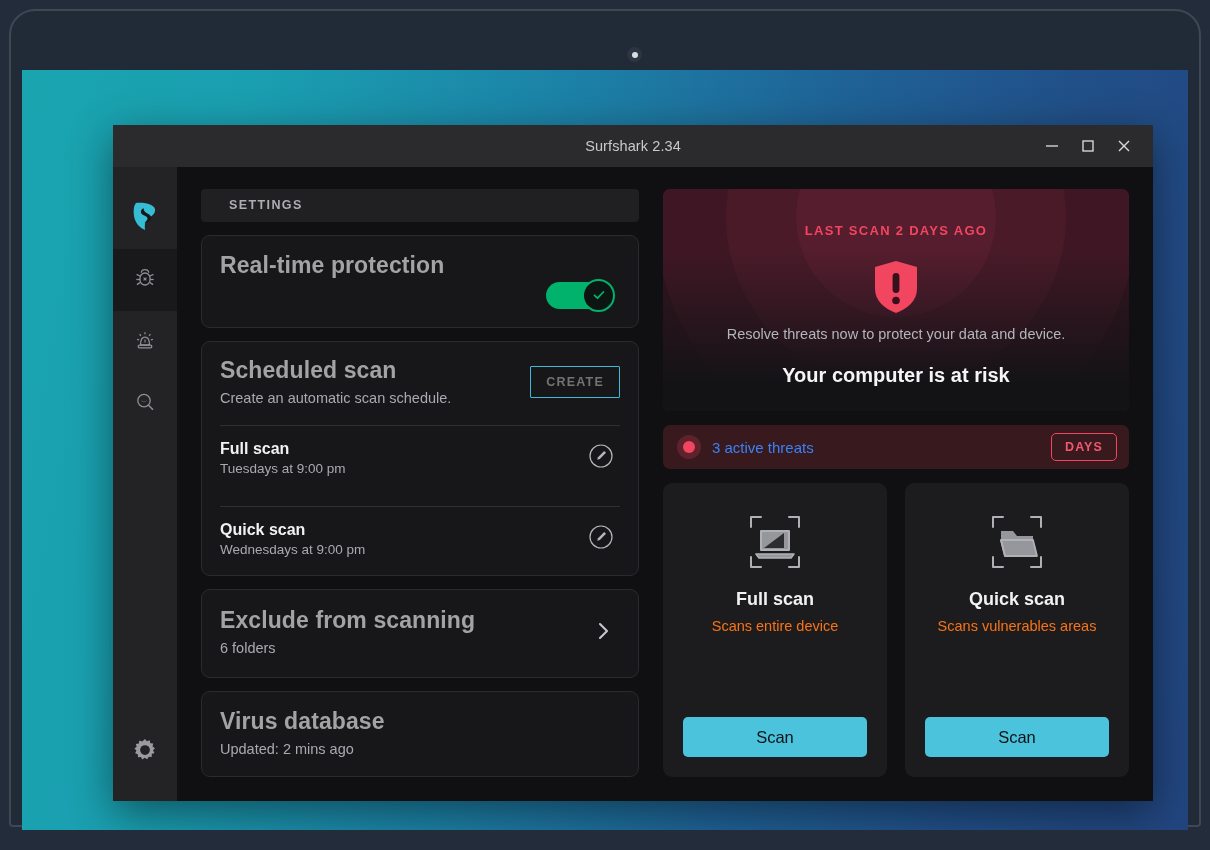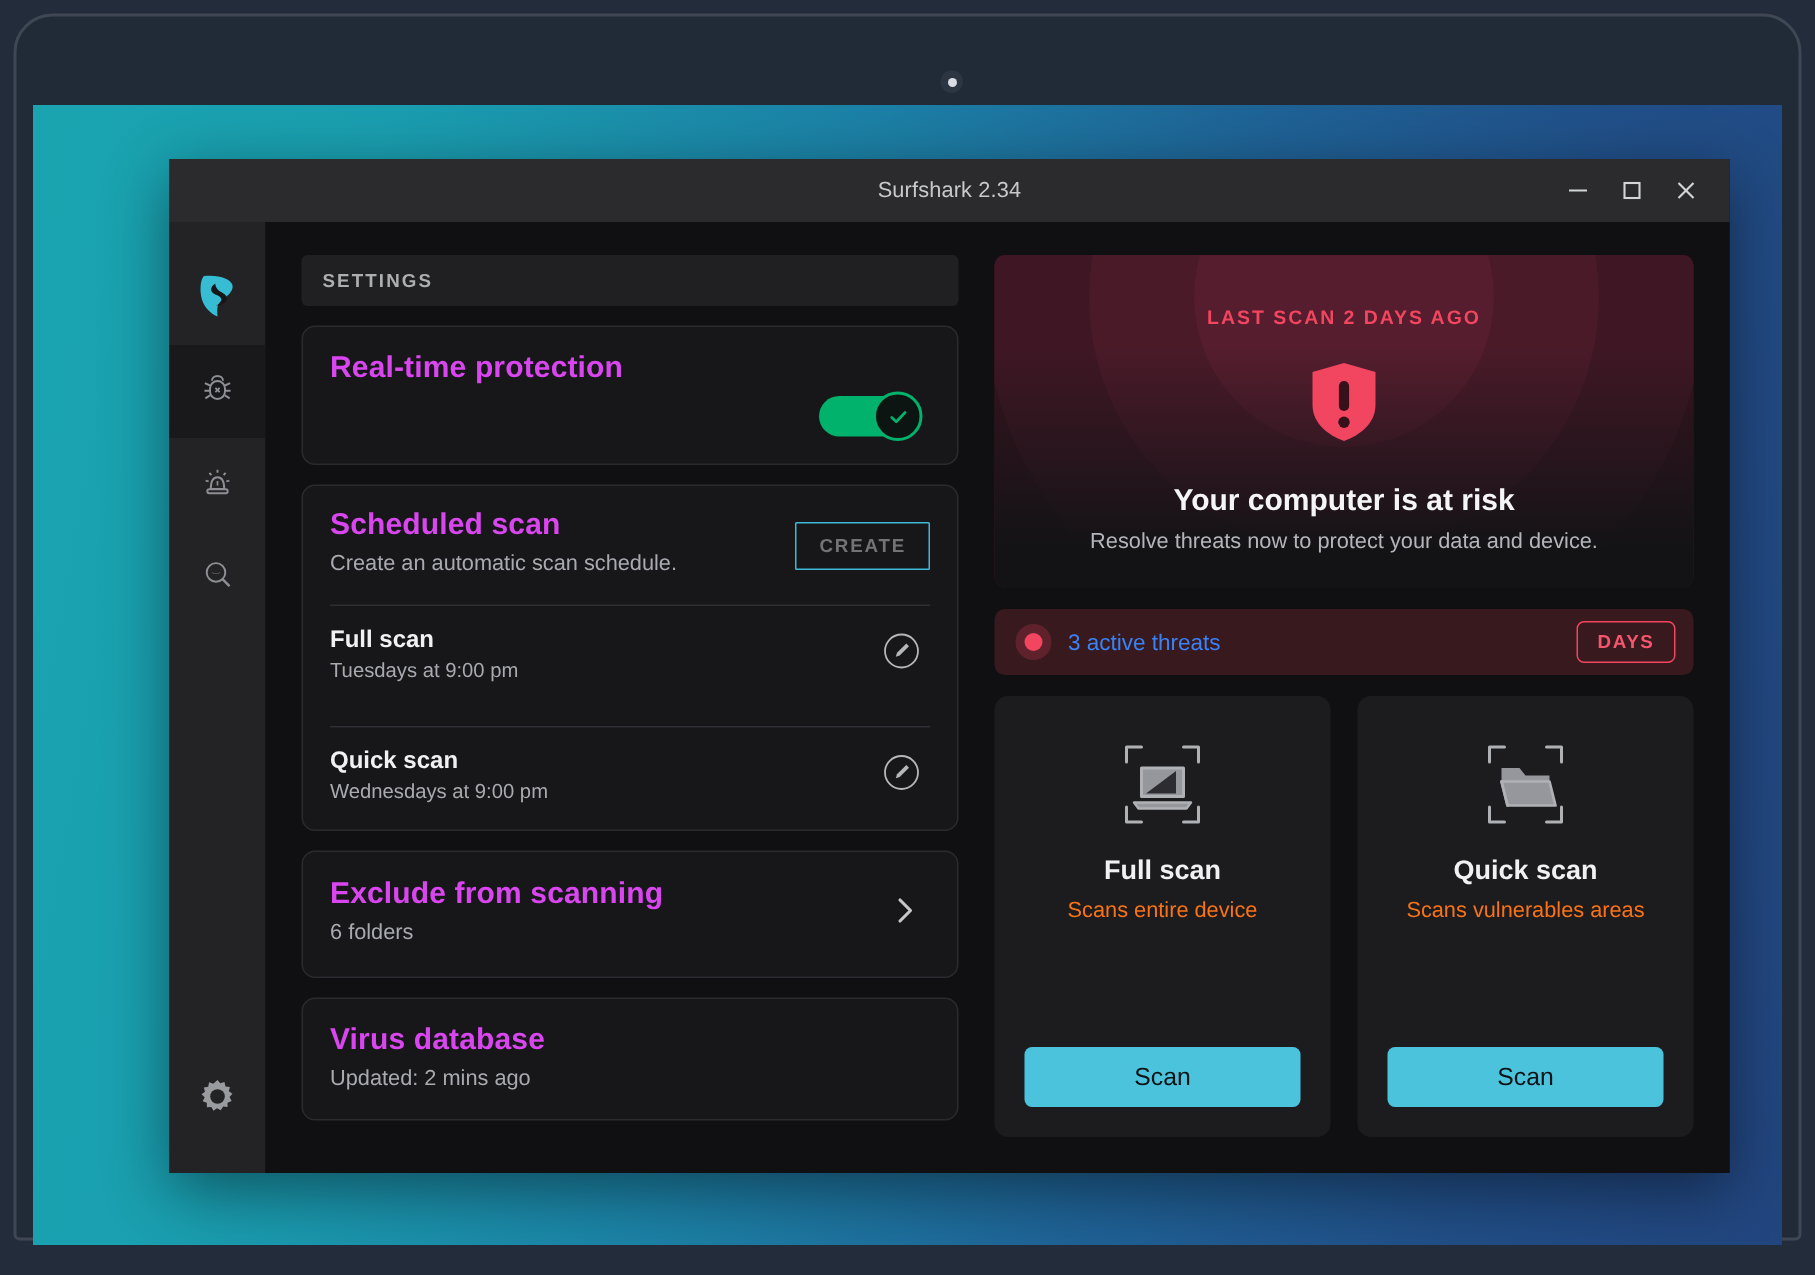--- a/index.html
+++ b/index.html
@@ -32,21 +32,21 @@
   
   #desktop {
     position: absolute; left: 22px; top: 70px;
     width: 1166px; height: 760px;
     background: linear-gradient(100deg, #1aa4b0 0%, #1a9fb0 18%, #1c82a7 42%, #1f6296 64%, #214f88 82%, #22457f 100%);
     overflow: hidden;
   }
 
   
   #app-window {
-    position: absolute; left: 91px; top: 36px;
+    position: absolute; left: 91px; top: 55px;
     width: 1040px; height: 676px;
     background: #0c0c0e;
     display: flex; flex-direction: column;
     box-shadow: 0 12px 40px rgba(0,0,0,.45);
   }
 
   
   #titlebar {
     height: 42px; background: #2b2b2d;
     display: flex; align-items: center; position: relative;
@@ -85,29 +85,29 @@
   #main {
     flex: 1; background: #101013; display: flex; gap: 24px;
     padding: 22px 24px 24px 24px; min-width: 0;
   }
   #settings-col { width: 438px; flex: none; display: flex; flex-direction: column; gap: 13px; }
   #status-col  { flex: 1; display: flex; flex-direction: column; min-width: 0; }
 
   
   #settings-header {
     height: 34px; background: #202022; border-radius: 4px;
-    display: flex; align-items: center; padding: 0 14px;
+    display: flex; align-items: center; padding: 0 28px;
     font-size: 12.5px; font-weight: bold; letter-spacing: 1.4px; color: #adaeb2;
   }
 
   .card {
     background: #17171a; border: 1px solid #2b2b2f; border-radius: 9px;
     padding: 16px 18px;
   }
-  .card-title { font-size: 20px; font-weight: bold; color: #d946ef; letter-spacing: .1px; }
+  .card-title { font-size: 23px; font-weight: bold; color: #a3a3a3; letter-spacing: .1px; }
   .card-sub   { font-size: 14.5px; color: #a9aab0; line-height: 1.55; margin-top: 3px; }
 
   
   #card-realtime { display: flex; align-items: flex-start; justify-content: space-between; padding-bottom: 18px; }
   #realtime-text { max-width: 300px; }
   #realtime-toggle {
     margin-top: 30px; margin-right: 8px; width: 66px; height: 27px;
     background: #00b26b; border-radius: 14px; position: relative; flex: none; cursor: pointer;
   }
   #realtime-toggle .knob {
@@ -387,22 +387,22 @@
               <div id="last-scan-label">LAST SCAN 2 DAYS AGO</div>
               <div id="shield-wrap">
                 <span>
                   <svg width="46" height="56" viewBox="0 0 46 56">
                     <path d="M23 2 L44 8 L44 30 C44 42 34 50 23 54 C12 50 2 42 2 30 L2 8 Z" fill="#f2455f"></path>
                     <rect x="19.6" y="14" width="6.8" height="20" rx="3.4" fill="#36101a"></rect>
                     <circle cx="23" cy="41.5" r="3.8" fill="#36101a"></circle>
                   </svg>
                 </span>
               </div>
+              <div id="risk-desc">Resolve threats now to protect your data and device.</div>
               <div id="risk-title">Your computer is at risk</div>
-              <div id="risk-desc">Resolve threats now to protect your data and device.</div>
             </div>
           </div>
 
           <div id="threat-bar">
             <span id="threat-dot"></span>
             <span id="threat-label">3 active threats</span>
             <button id="view-button">DAYS</button>
           </div>
 
           <div id="scan-cards">

